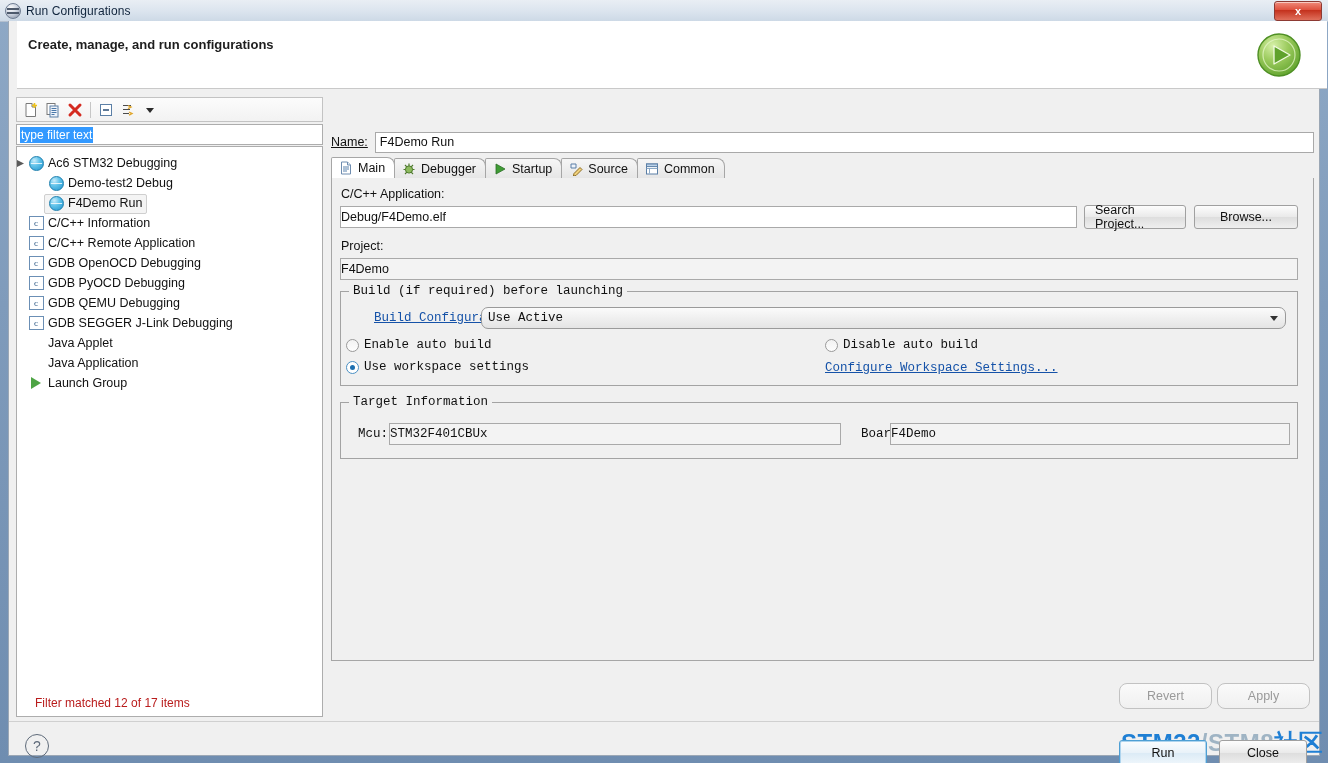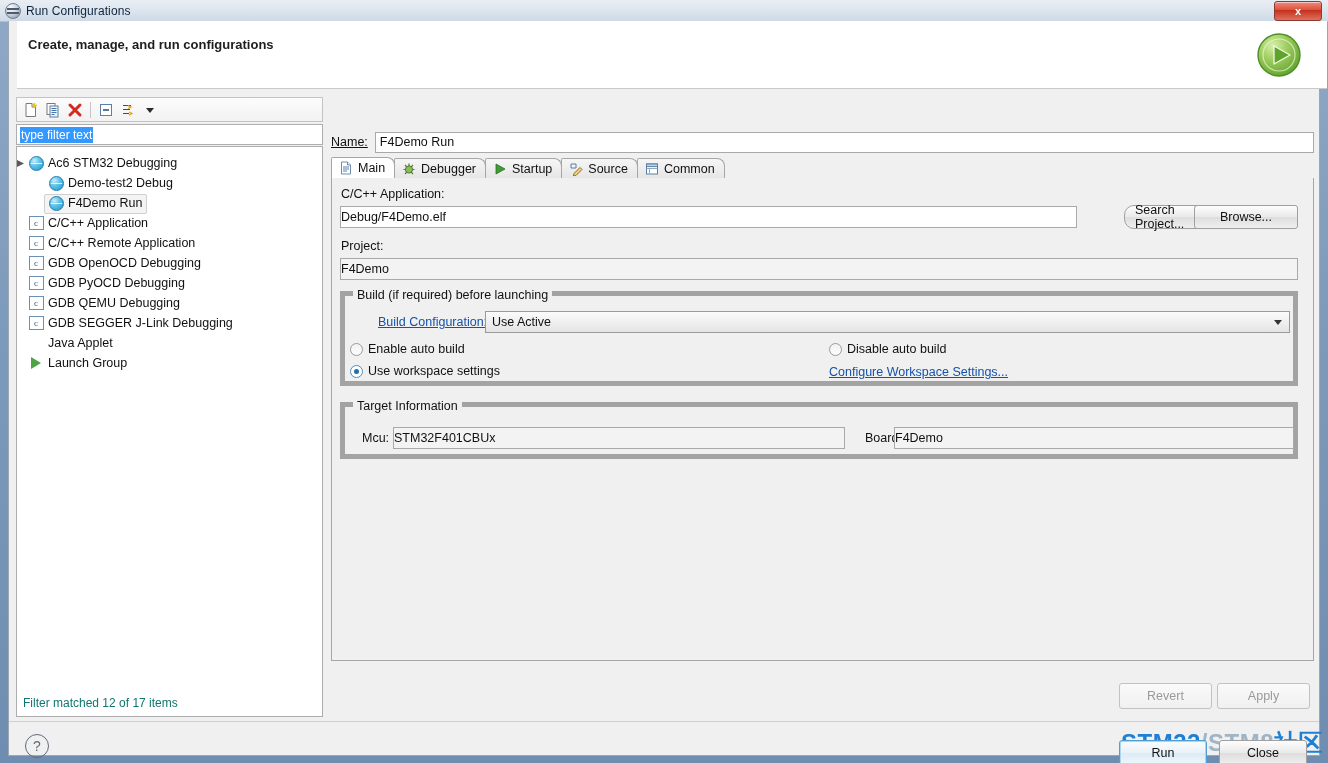--- a/index.html
+++ b/index.html
@@ -152,22 +152,22 @@
   .ic-play {
     width: 0; height: 0;
     border-left: 10px solid #3f9c35;
     border-top: 6px solid transparent;
     border-bottom: 6px solid transparent;
     opacity: .92;
   }
 
   .filter-status {
     position: absolute; left: 0; bottom: 0; width: 307px; height: 28px;
-    display: flex; align-items: center; padding-left: 7px;
-    font-size: 12px; color: #0f766e; box-sizing: border-box;
+    display: flex; align-items: center; padding-left: 19px;
+    font-size: 12px; color: #b91c1c; box-sizing: border-box;
   }
 
   
   .right-panel {
     position: absolute; left: 322px; top: 76px; width: 983px; height: 620px;
   }
   .name-row {
     position: absolute; left: 0; top: 34px; width: 983px; height: 22px;
     display: flex; align-items: center;
   }
@@ -217,29 +217,29 @@
   .txtfield.readonly { background: #f3f3f3; color: #111; }
   .btn {
     height: 24px; min-width: 70px; padding: 0 10px;
     background: linear-gradient(180deg,#fdfdfd 0%, #eaeaea 48%, #dedede 52%, #efefef 100%);
     border: 1px solid #a0a0a0; border-radius: 3px;
     font-size: 12.5px; color: #111; cursor: pointer;
     display: flex; align-items: center; justify-content: center;
     box-sizing: border-box;
   }
   .btn.disabled { color: #9a9a9a; border-color: #c2c2c2;
-    background: linear-gradient(180deg,#fafafa 0%, #f0f0f0 100%); cursor: default; }
+    background: linear-gradient(180deg,#fafafa 0%, #f0f0f0 100%); cursor: default; border-radius: 8px; }
   .btn.default {
     border: 1px solid #4e9fd4;
     box-shadow: 0 0 0 1px #aed4ee inset;
     background: linear-gradient(180deg,#fbfdfe 0%, #e9f2f9 48%, #dcebf6 52%, #f0f7fc 100%);
   }
 
   .groupbox {
-    border: 5px solid #a3a3a3; box-sizing: border-box; position: absolute;
+    border: 1px solid #a3a3a3; box-sizing: border-box; position: absolute; font-family: Liberation Mono, monospace;
   }
   .group-title {
     position: absolute; top: -8px; left: 8px; background: #f0f0f0;
     padding: 0 4px; font-size: 12.5px; color: #111;
   }
 
   .radio {
     display: flex; align-items: center; font-size: 12.5px; color: #111; cursor: pointer;
   }
   .radio .rc {
@@ -397,21 +397,21 @@
                 <span class="ticon">
                   <span class="ic-globe"></span>
                 </span>
                 <span class="tlabel">F4Demo Run</span>
               </div>
               <div class="tnode">
                 <span class="twist" style="margin-left:-4px"></span>
                 <span class="ticon">
                   <span class="ic-c">c</span>
                 </span>
-                <span class="tlabel">C/C++ Application</span>
+                <span class="tlabel">C/C++ Information</span>
               </div>
               <div class="tnode">
                 <span class="twist" style="margin-left:-4px"></span>
                 <span class="ticon">
                   <span class="ic-c">c</span>
                 </span>
                 <span class="tlabel">C/C++ Remote Application</span>
               </div>
               <div class="tnode">
                 <span class="twist" style="margin-left:-4px"></span>
@@ -438,20 +438,25 @@
                 <span class="twist" style="margin-left:-4px"></span>
                 <span class="ticon">
                   <span class="ic-c">c</span>
                 </span>
                 <span class="tlabel">GDB SEGGER J-Link Debugging</span>
               </div>
               <div class="tnode">
                 <span class="twist" style="margin-left:-4px"></span>
                 <span class="ticon"></span>
                 <span class="tlabel">Java Applet</span>
+              </div>
+              <div class="tnode">
+                <span class="twist" style="margin-left:-4px"></span>
+                <span class="ticon"></span>
+                <span class="tlabel">Java Application</span>
               </div>
               <div class="tnode">
                 <span class="twist" style="margin-left:-4px"></span>
                 <span class="ticon">
                   <span class="ic-play"></span>
                 </span>
                 <span class="tlabel">Launch Group</span>
               </div>
             </div>
         </div>
@@ -513,31 +518,31 @@
               </span>
               <span>Common</span>
             </div>
           </div>
 
         <div class="tabpanel">
 
           <div style="position:absolute; left:9px; top:9px;" class="field-label">C/C++ Application:</div>
 
           <div class="txtfield" style="position:absolute; left:8px; top:28px; width:737px;">Debug/F4Demo.elf</div>
-          <div class="btn" style="position:absolute; left:792px; top:27px; width:102px;border-radius:10px;">Search Project...</div>
+          <div class="btn" style="position:absolute; left:752px; top:27px; width:102px;">Search Project...</div>
           <div class="btn" style="position:absolute; left:862px; top:27px; width:104px;">Browse...</div>
 
           <div style="position:absolute; left:9px; top:61px;" class="field-label">Project:</div>
           <div class="txtfield readonly" style="position:absolute; left:8px; top:80px; width:958px;">F4Demo</div>
 
           <div class="groupbox" style="left:8px; top:113px; width:958px; height:95px;">
             <span class="group-title">Build (if required) before launching</span>
 
             <span class="link" style="position:absolute; left:33px; top:19px;">Build Configuration:</span>
-            <div class="combo" style="position:absolute; left:140px; top:15px; width:805px;">
+            <div class="combo" style="position:absolute; left:140px; top:15px; width:805px;border-radius:7px;">
               <span>Use Active</span>
               <span class="arrow"></span>
             </div>
 
             <div class="radio" style="position:absolute; left:5px; top:46px;">
               <span class="rc"></span>
               <span>Enable auto build</span>
             </div>
             <div class="radio" style="position:absolute; left:484px; top:46px;">
               <span class="rc"></span>

